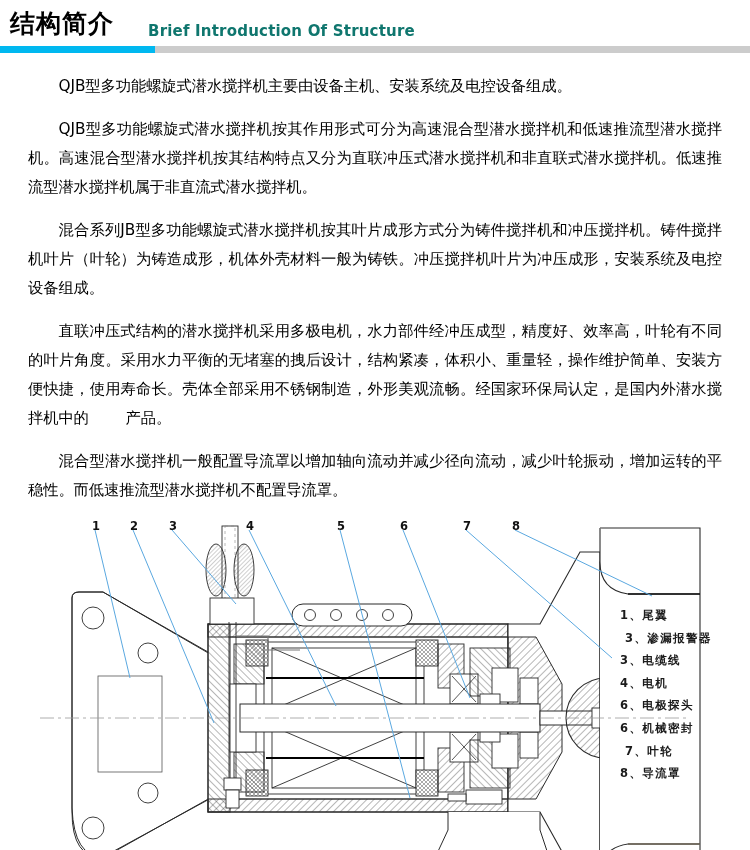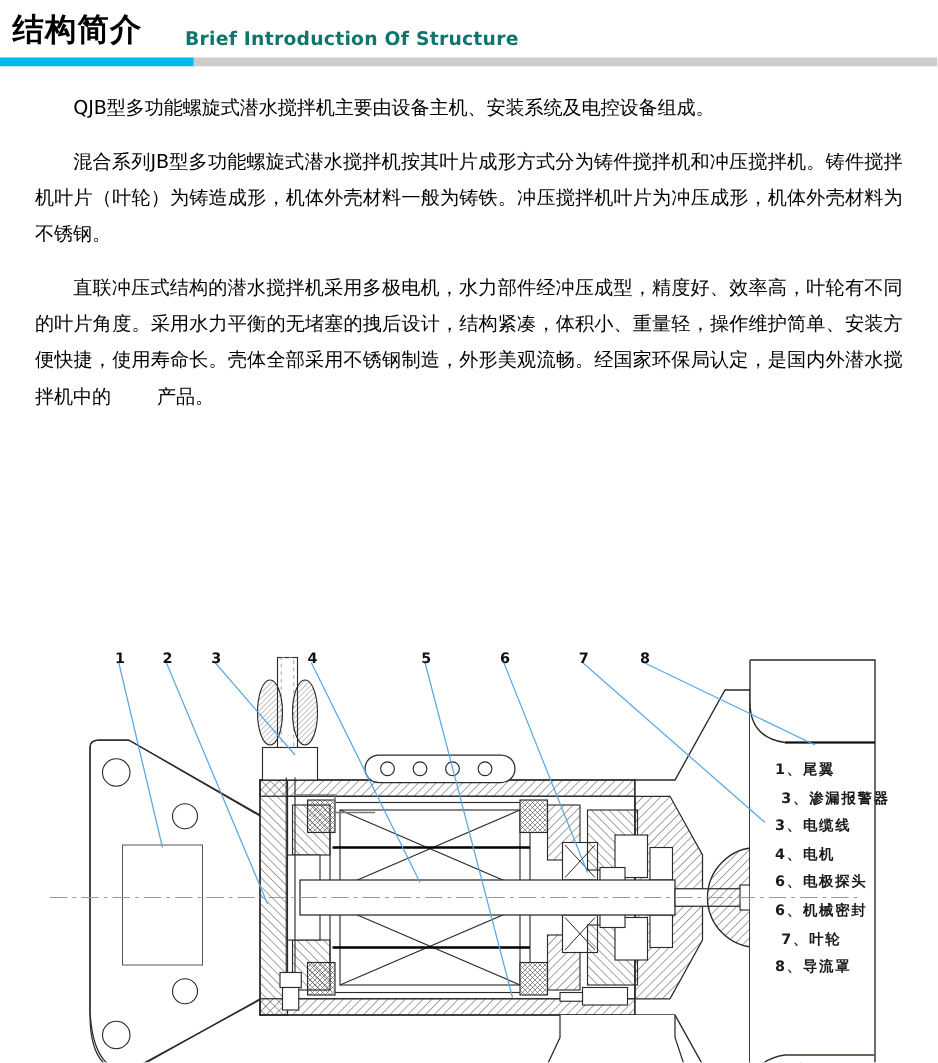--- a/index.html
+++ b/index.html
@@ -130,25 +130,27 @@
   <div class="header-title-en">Brief Introduction Of Structure</div>
   <div class="header-rule">
     <div class="seg-accent" id="segAccent" style="background: rgb(0, 184, 240);"></div>
     <div class="seg-muted" id="segMuted" style="background: rgb(204, 204, 204);"></div>
   </div>
 </div>
 
 <div class="article">
   <p class="para p1">QJB型多功能螺旋式潜水搅拌机主要由设备主机、安装系统及电控设备组成。</p>
 
-
-  <p class="para">混合系列JB型多功能螺旋式潜水搅拌机按其叶片成形方式分为铸件搅拌机和冲压搅拌机。铸件搅拌机叶片（叶轮）为铸造成形，机体外壳材料一般为铸铁。冲压搅拌机叶片为冲压成形，机体外壳材料为不锈钢。</p>
+  <p class="para">QJB型多功能螺旋式潜水搅拌机按其作用形式可分为高速混合型潜水搅拌机和低速推流型潜水搅拌机。高速混合型潜水搅拌机按其结构特点又分为直联冲压式潜水搅拌机和非直联式潜水搅拌机。低速推流型潜水搅拌机属于非直流式潜水搅拌机。</p>
+
+  <p class="para">混合系列JB型多功能螺旋式潜水搅拌机按其叶片成形方式分为铸件搅拌机和冲压搅拌机。铸件搅拌机叶片（叶轮）为铸造成形，机体外壳材料一般为铸铁。冲压搅拌机叶片为冲压成形，安装系统及电控设备组成。</p>
 
   <p class="para"><span>直联冲压式结构的潜水搅拌机采用多极电机，水力部件经冲压成型，精度好、效率高，叶轮有不同的叶片角度。采用水力平衡的无堵塞的拽后设计，结构紧凑，体积小、重量轻，操作维护简单、安装方便快捷，使用寿命长。壳体全部采用不锈钢制造，外形美观流畅。经国家环保局认定，是国内外潜水搅拌机中的</span><span class="gap-char"></span><span>产品。</span></p>
 
+  <p class="para last">混合型潜水搅拌机一般配置导流罩以增加轴向流动并减少径向流动，减少叶轮振动，增加运转的平稳性。而低速推流型潜水搅拌机不配置导流罩。</p>
 </div>
 
 <div class="figure">
   <svg width="750" height="342" viewBox="0 0 750 342">
     <defs>
       <pattern id="hatchR" patternUnits="userSpaceOnUse" width="5" height="5" patternTransform="rotate(45)">
         <line x1="0" y1="0" x2="0" y2="5" stroke="#303030" stroke-width="0.7"></line>
       </pattern>
       <pattern id="hatchL" patternUnits="userSpaceOnUse" width="5" height="5" patternTransform="rotate(-45)">
         <line x1="0" y1="0" x2="0" y2="5" stroke="#303030" stroke-width="0.7"></line>

